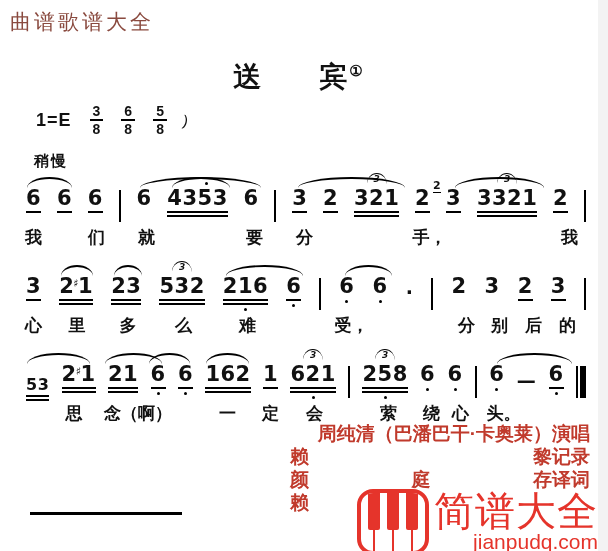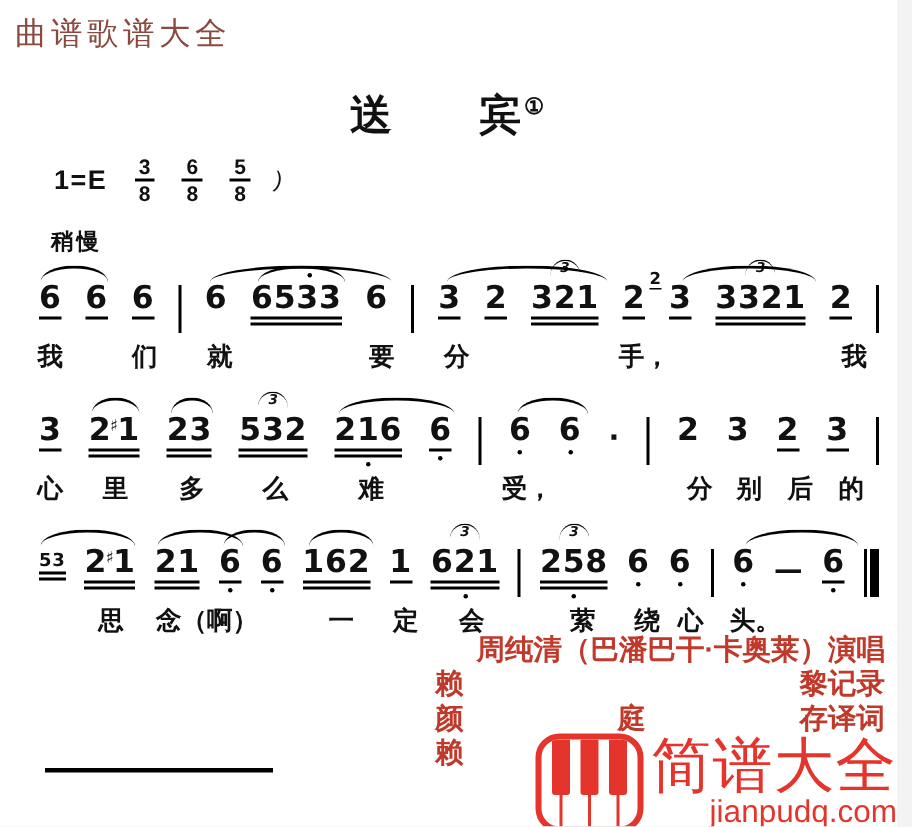--- a/index.html
+++ b/index.html
@@ -37,21 +37,21 @@
   .mline{position:relative;height:88px;}
   .notes{display:flex;justify-content:space-between;align-items:flex-start;padding-top:18px;}
   .note{position:relative;display:flex;flex-direction:column;align-items:center;font-weight:700;font-size:21px;line-height:1;font-family:"DejaVu Sans",sans-serif;}
   .note .digits{letter-spacing:0.5px;}
   .note sup.sharp{font-size:11px;vertical-align:6px;margin:0 -1px;}
   .note .uline{width:100%;height:2px;background:#000;margin-top:2px;}
   .note .dotB{width:3px;height:3px;border-radius:50%;background:#000;margin-top:3px;}
   .note .dotA{position:absolute;top:-6px;left:62%;width:3px;height:3px;border-radius:50%;background:#000;}
   .note .tri{position:absolute;top:-15px;left:50%;transform:translateX(-50%);font-style:italic;font-size:9px;font-weight:700;line-height:9px;padding:1px 7px 0;border-top:1.5px solid #000;border-radius:50% 50% 0 0/100% 100% 0 0;}
   .note .pre{position:absolute;top:-8px;left:-13px;font-size:11px;border-bottom:1px solid #000;padding-bottom:1px;}
-  .note.grace{font-size:12px;margin-top:3px;}
+  .note.grace{font-size:16px;margin-top:13px;}
   .note.mid{margin-top:7px;font-size:19px;}
   .bar{width:2px;height:32px;background:#000;margin-top:2px;}
   .bar.end{display:flex;gap:2px;background:none;width:auto;}
   .bar.end i{display:block;width:2px;height:32px;background:#000;}
   .bar.end b{display:block;width:6px;height:32px;background:#000;}
   .slur{position:absolute;top:7px;height:11px;border-top:2px solid #000;border-radius:50% 50% 0 0/100% 100% 0 0;}
   .lyric{position:absolute;top:56px;transform:translateX(-50%);font-size:17px;font-weight:700;white-space:nowrap;}
   .lyric.left{transform:none;}
 
   
@@ -117,21 +117,21 @@
           <div class="note">
             <span class="digits">6</span>
             <i class="uline"></i>
           </div>
           <div class="bar"></div>
           <div class="note">
             <span class="digits">6</span>
           </div>
           <div class="note">
             <i class="dotA"></i>
-            <span class="digits">6533</span>
+            <span class="digits">4353</span>
             <i class="uline"></i>
             <i class="uline"></i>
           </div>
           <div class="note">
             <span class="digits">6</span>
           </div>
           <div class="bar"></div>
           <div class="note">
             <span class="digits">3</span>
             <i class="uline"></i>

